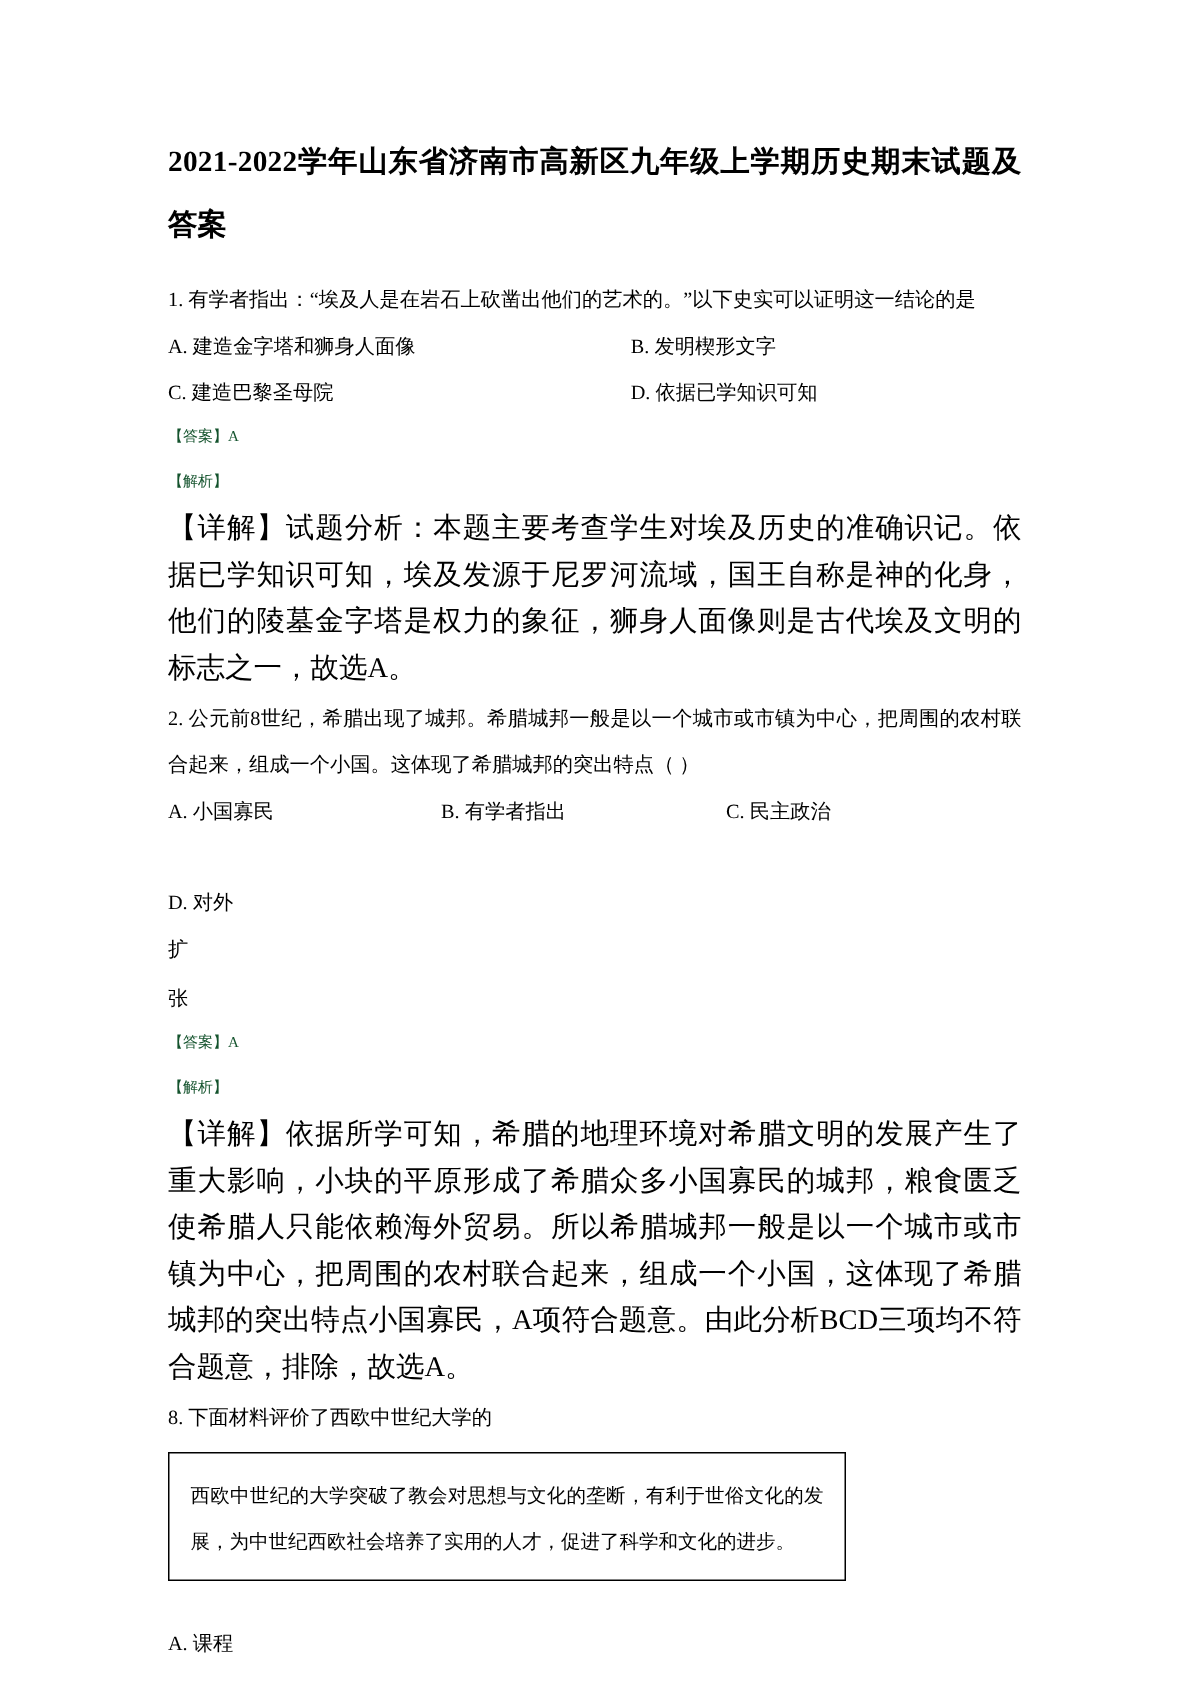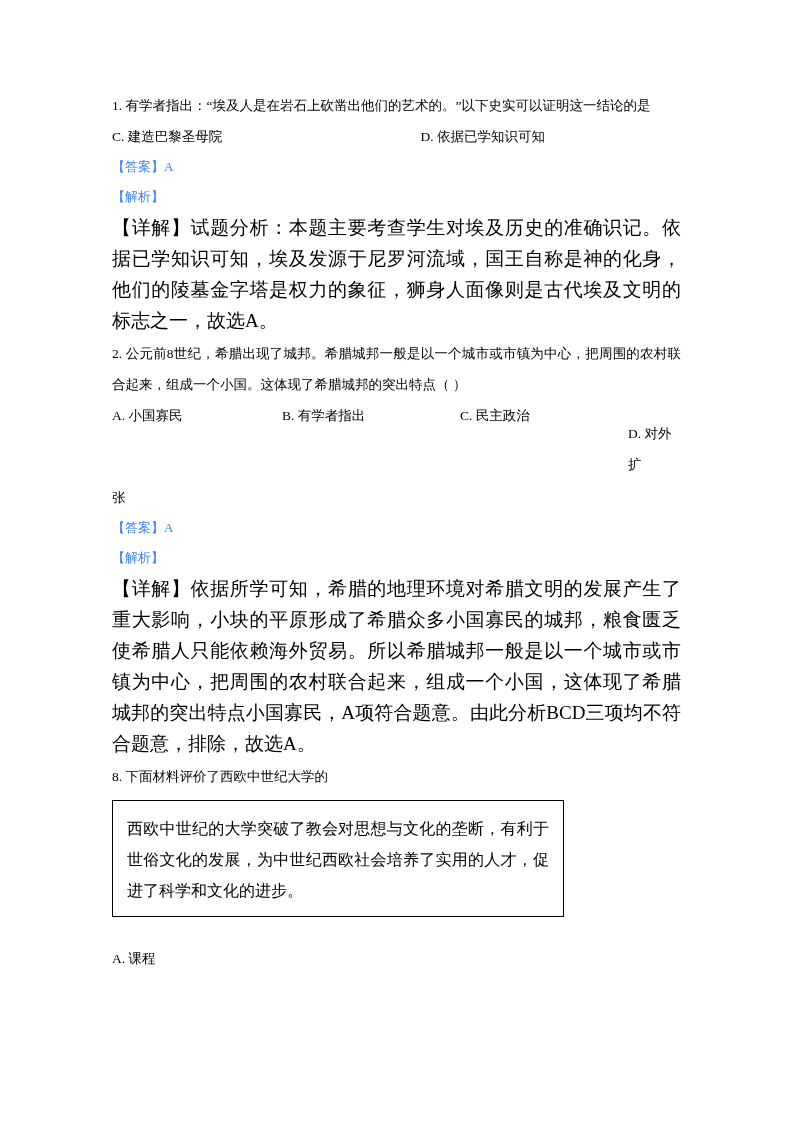--- a/index.html
+++ b/index.html
@@ -50,28 +50,29 @@
     box-sizing: border-box;
   }
   .options-2col .opt.second {
     padding-left: 24px;
   }
   .options-row4 {
     font-size: 13.5px;
     line-height: 31px;
     display: flex;
     flex-wrap: wrap;
+    gap: 12px;
   }
   .options-row4 .o1 { width: 170px; }
   .options-row4 .o2 { width: 178px; }
   .options-row4 .o3 { width: 168px; }
   .options-row4 .o4 { width: 50px; margin-top: 18px; }
   .blue {
-    color: #3b82f6;
-    font-size: 13px;
+    color: #14532d;
+    font-size: 10px;
     line-height: 30px;
   }
   .answer-line {
     margin: 0;
   }
   .analysis-line {
     margin: 0;
   }
   .detail {
     font-size: 19px;
@@ -87,40 +88,45 @@
   }
   .material-box {
     border: 1.3px solid #000000;
     box-sizing: border-box;
     padding: 12px 14px 10px 14px;
     margin: 8px 0 0 0;
     width: 452px;
   }
   .material-box p {
     margin: 0;
-    font-size: 16px;
+    font-size: 13px;
     line-height: 31px;
     text-align: justify;
     text-justify: inter-ideograph;
   }
   .tail-option {
     font-size: 13.5px;
     line-height: 31px;
     margin: 26px 0 0 0;
   }
 </style>
 </head>
 <body>
 
 <div class="page">
 
+  <h1 class="doc-title">2021-2022学年山东省济南市高新区九年级上学期历史期末试题及答案</h1>
 
 
   <div class="q-stem">1. 有学者指出：“埃及人是在岩石上砍凿出他们的艺术的。”以下史实可以证明这一结论的是</div>
 
+  <div class="options-2col">
+    <div class="opt">A. 建造金字塔和狮身人面像</div>
+    <div class="opt second">B. 发明楔形文字</div>
+  </div>
   <div class="options-2col">
     <div class="opt">C. 建造巴黎圣母院</div>
     <div class="opt second">D. 依据已学知识可知</div>
   </div>
 
   <div class="blue answer-line">【答案】A</div>
   <div class="blue analysis-line">【解析】</div>
   <div class="detail">【详解】试题分析：本题主要考查学生对埃及历史的准确识记。依据已学知识可知，埃及发源于尼罗河流域，国王自称是神的化身，他们的陵墓金字塔是权力的象征，狮身人面像则是古代埃及文明的标志之一，故选A。</div>
 
   <div class="q-stem">2. 公元前8世纪，希腊出现了城邦。希腊城邦一般是以一个城市或市镇为中心，把周围的农村联合起来，组成一个小国。这体现了希腊城邦的突出特点（    ）</div>

